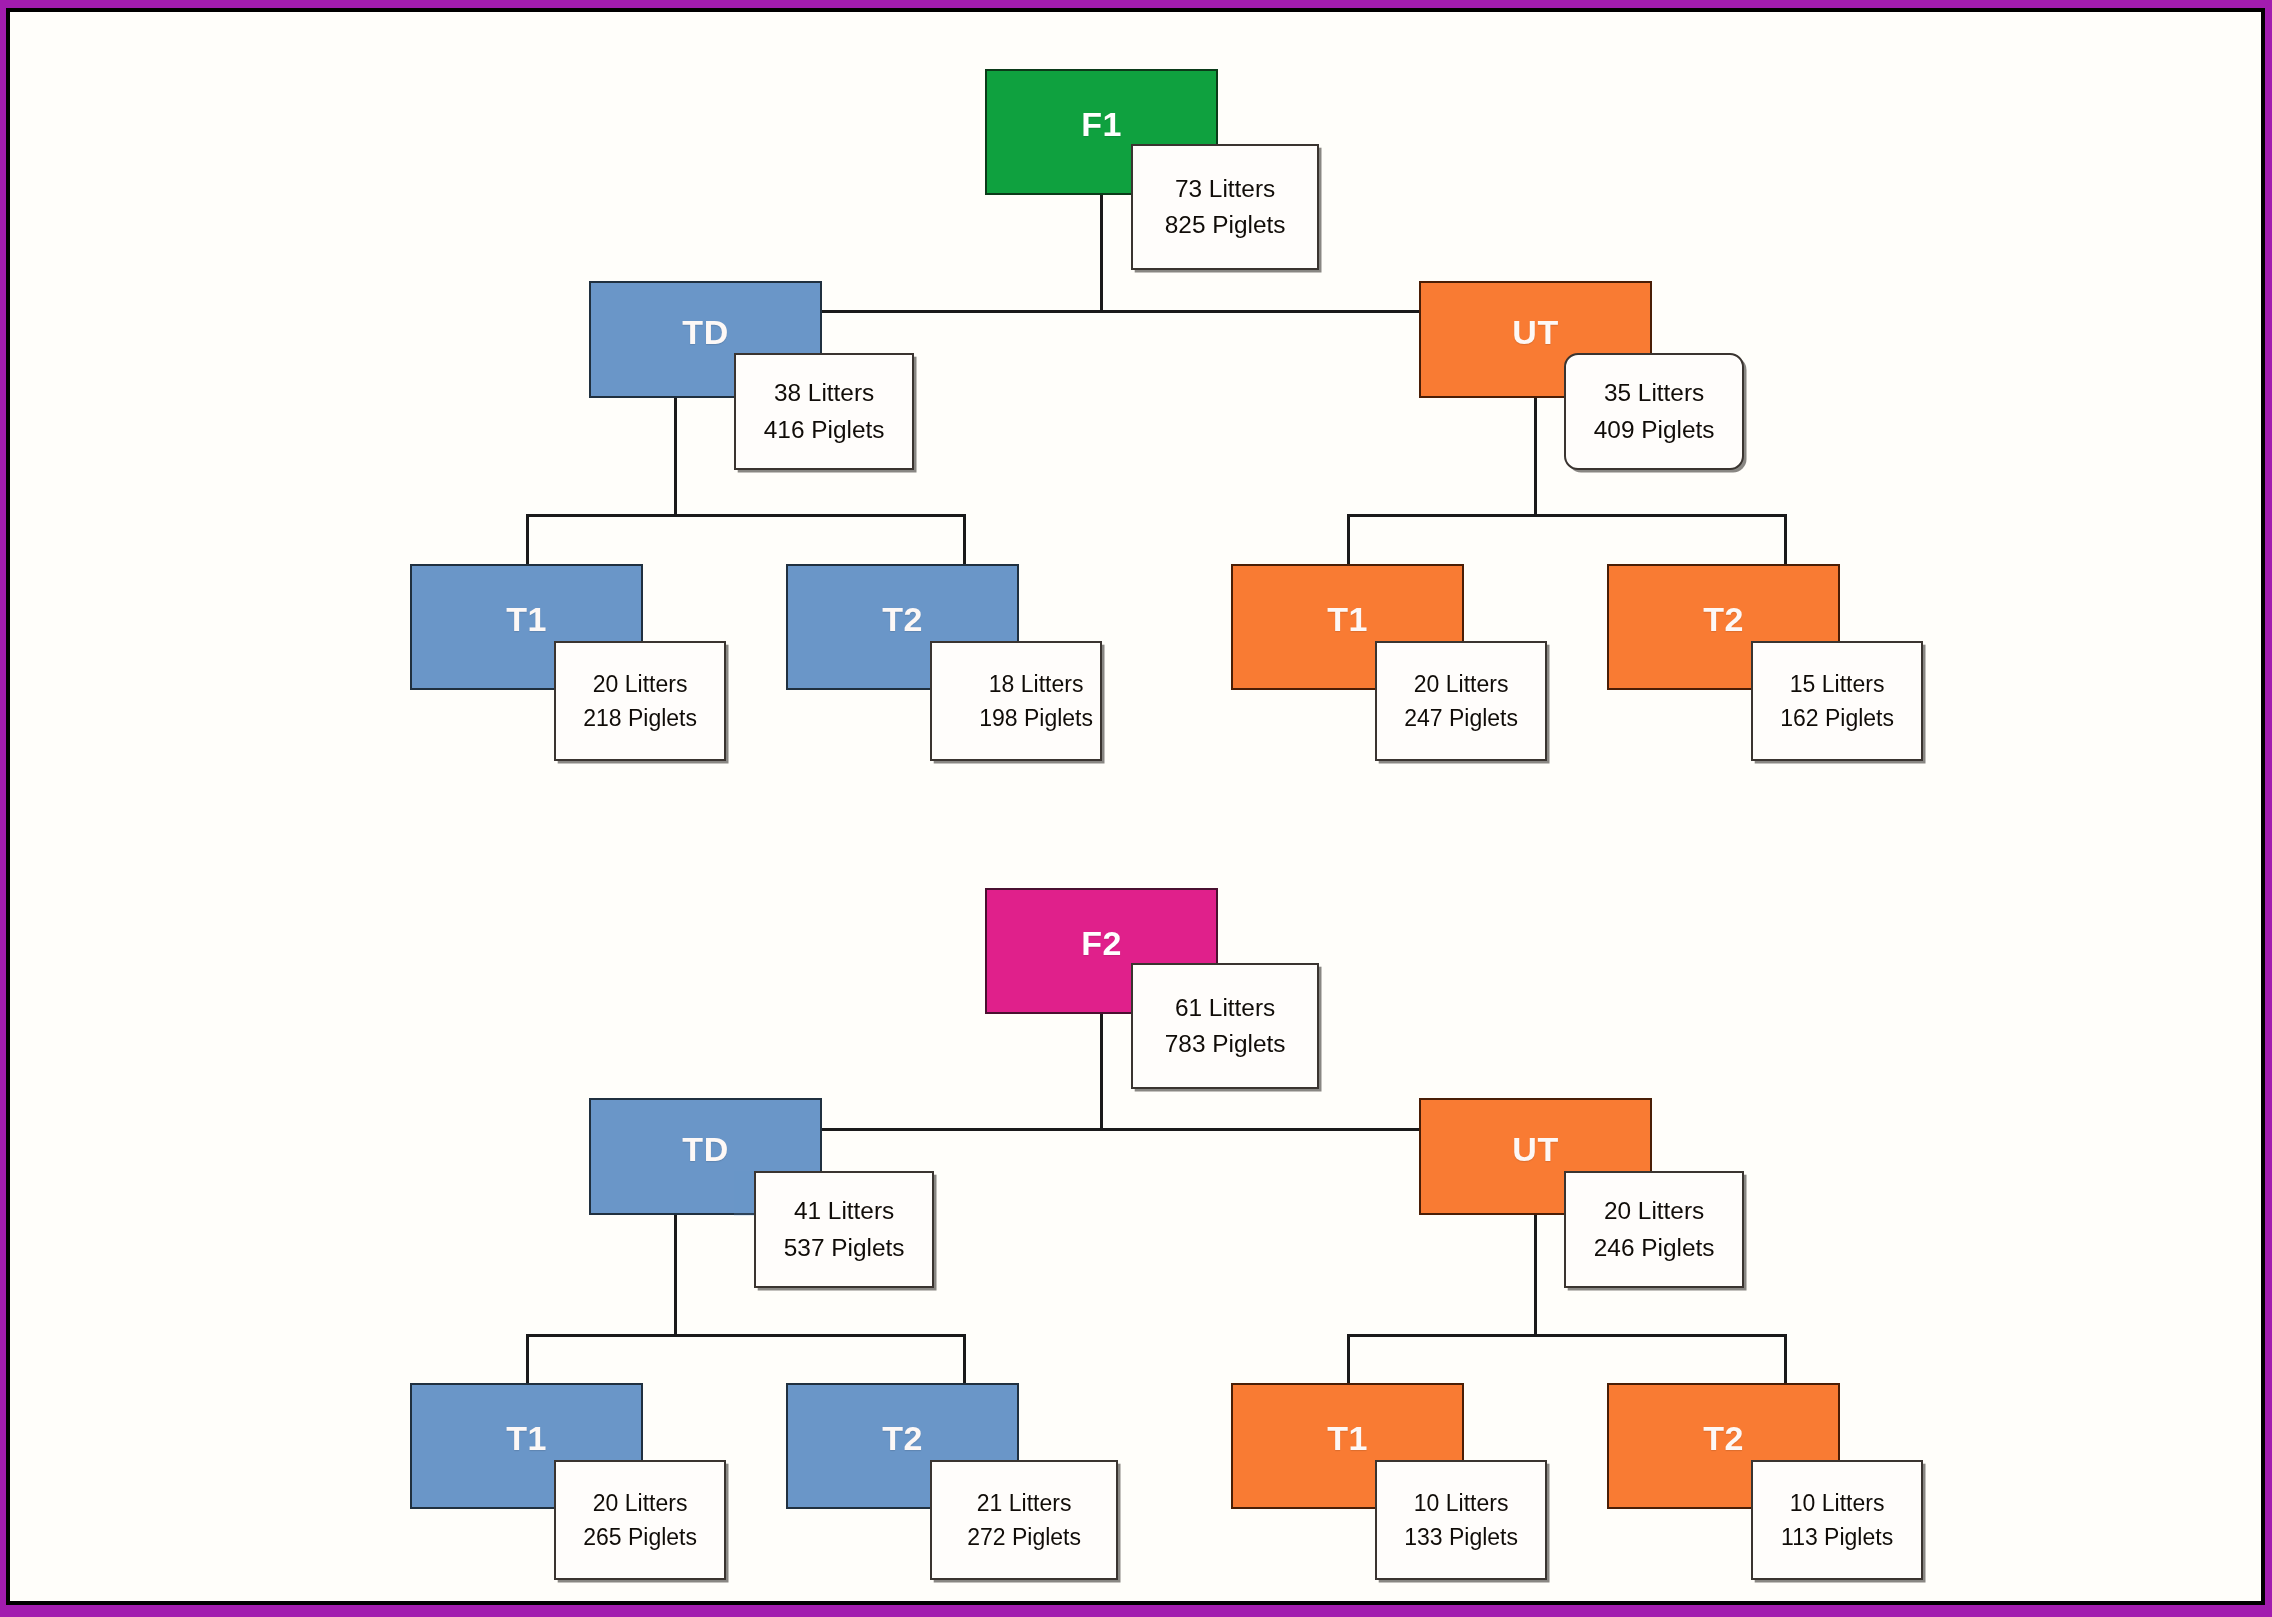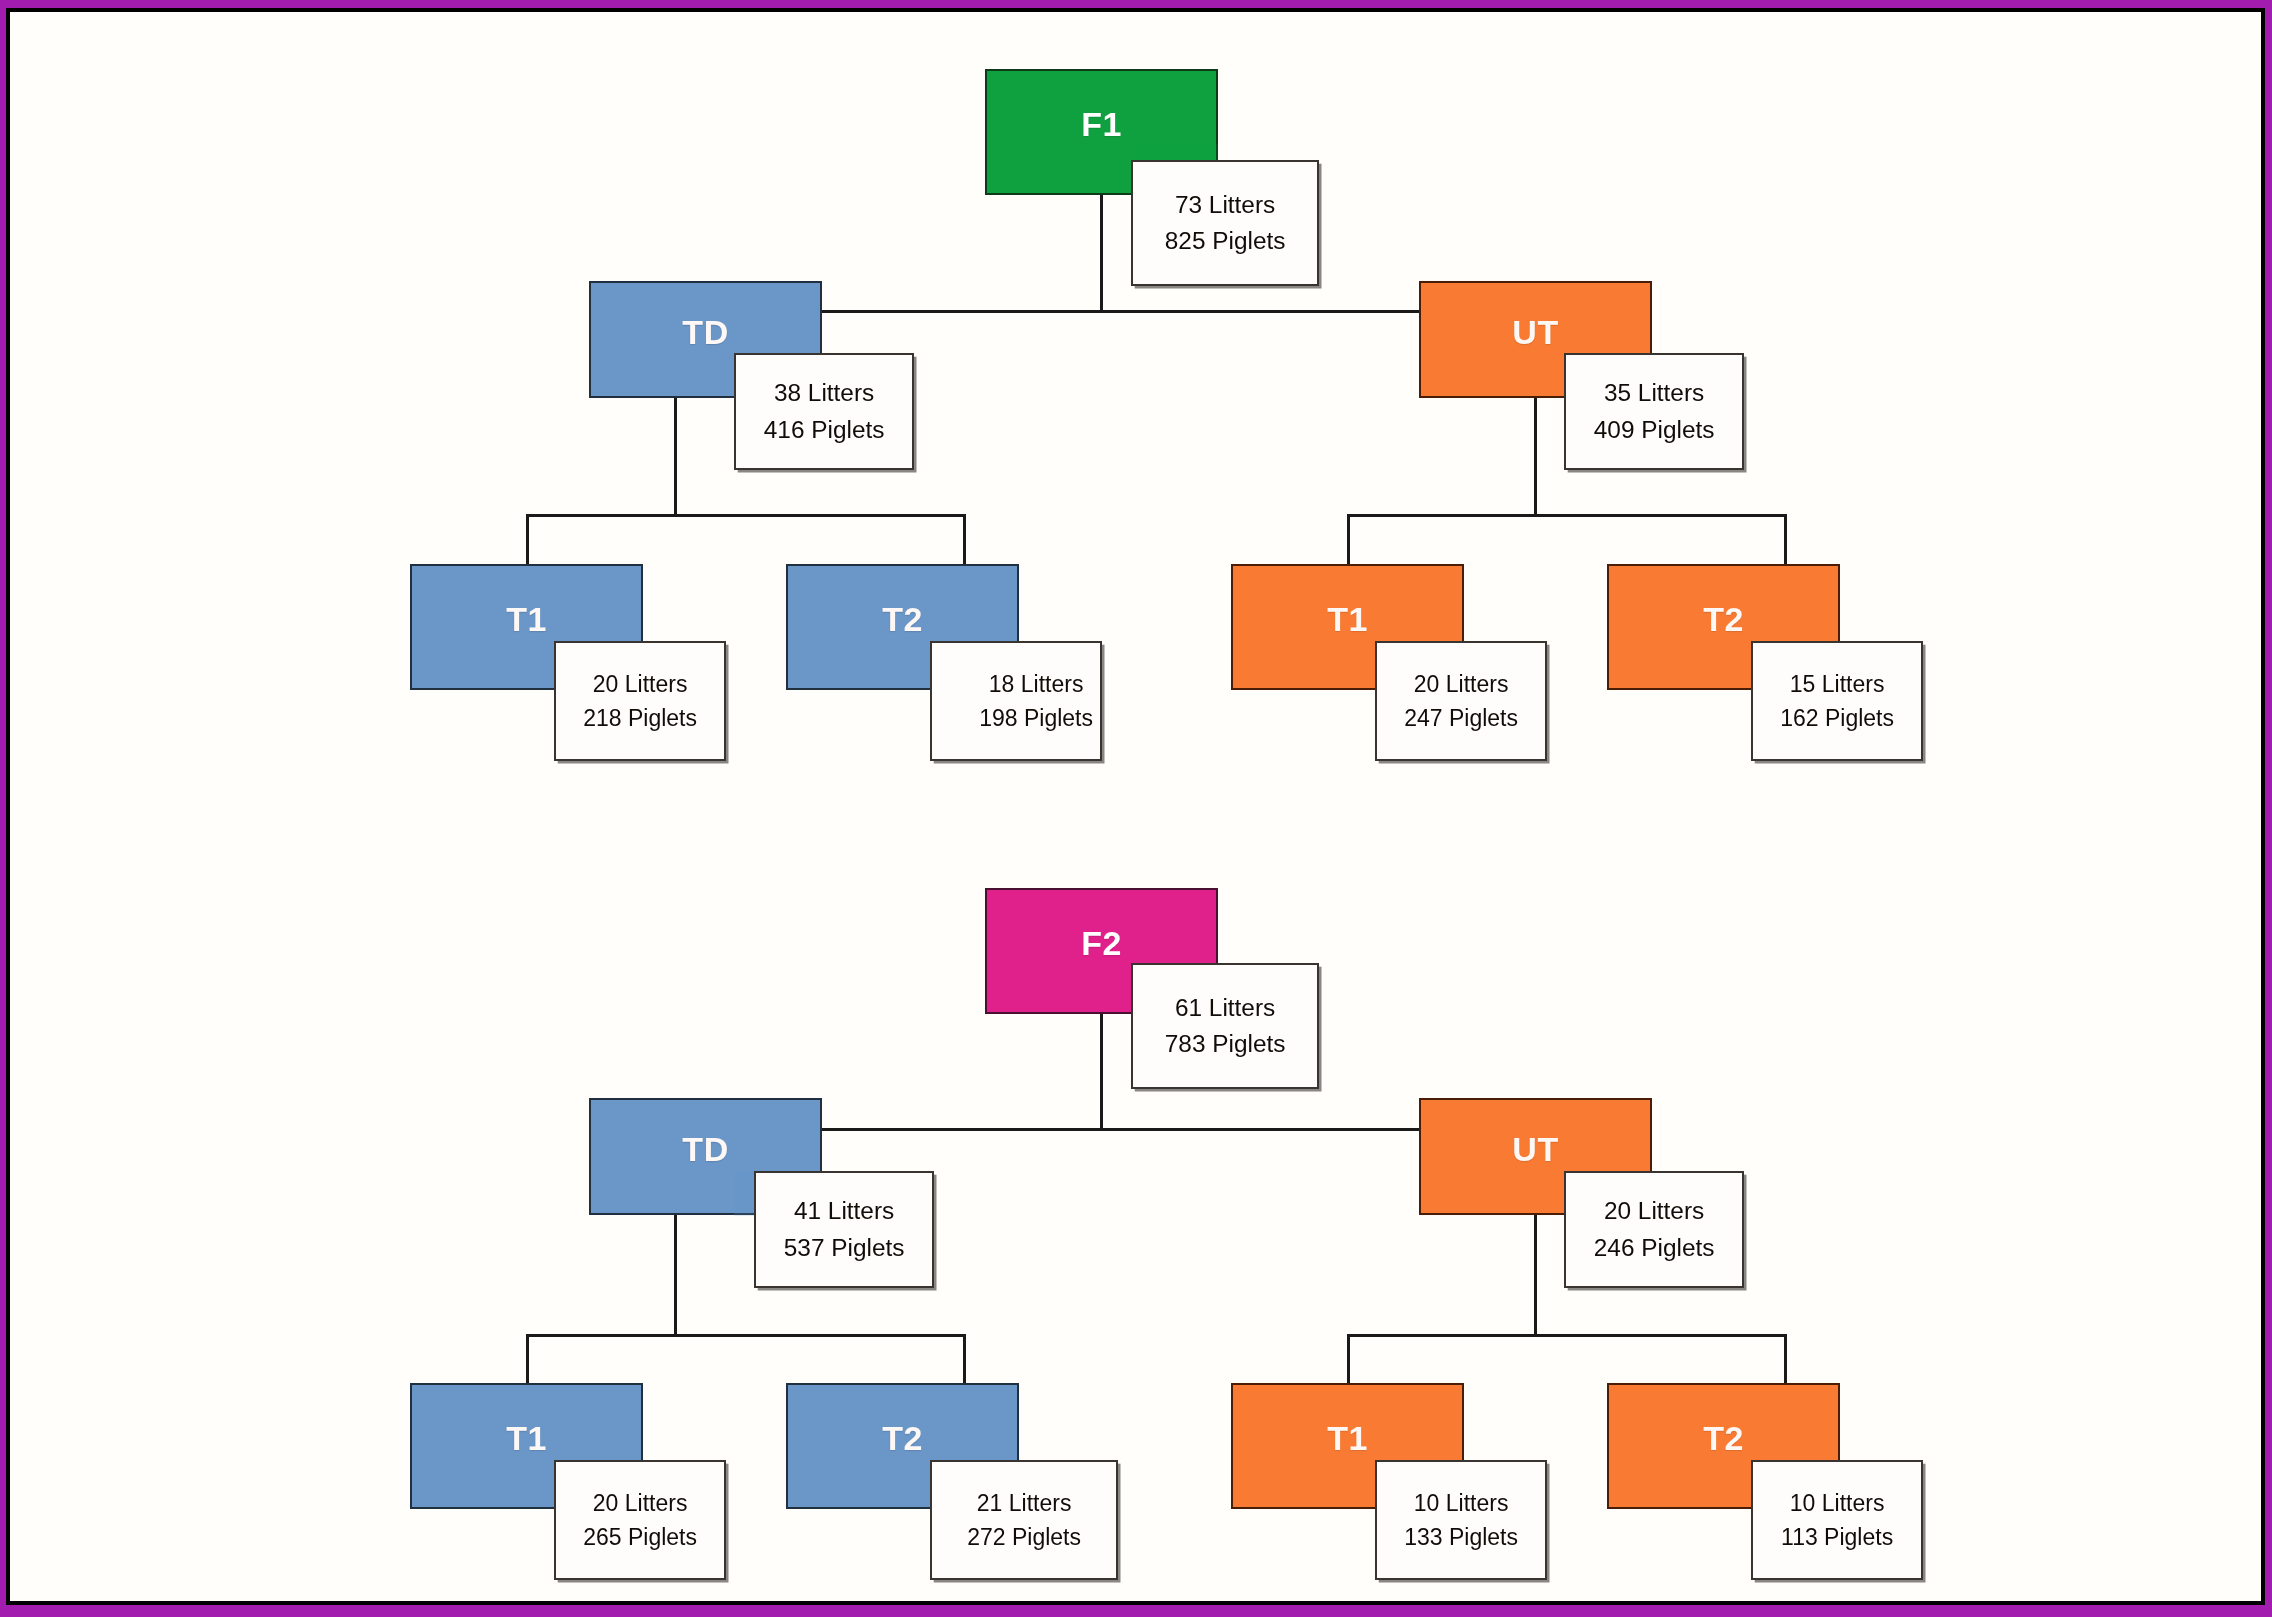--- a/index.html
+++ b/index.html
@@ -97,39 +97,39 @@
 
     <div class="conn v" style="left:1524px;top:370px;height:134px;"></div>
     <div class="conn h" style="left:1337px;top:502px;width:440px;"></div>
     <div class="conn v" style="left:1337px;top:502px;height:58px;"></div>
     <div class="conn v" style="left:1774px;top:502px;height:58px;"></div>
 
     <div class="node green" style="left:975px;top:57px;width:233px;height:126px;">
       <span class="nlabel">F1</span>
     </div>
     <div class="tint" style="left:1121px;top:132px;width:87px;height:51px;background:rgba(15,161,63,.14);"></div>
-    <div class="stat" style="left:1121px;top:132px;width:188px;height:126px;margin-top:16px;">
+    <div class="stat" style="left:1121px;top:132px;width:188px;height:126px;">
       <span class="srow">73 Litters</span>
       <span class="srow">825 Piglets</span>
     </div>
 
     <div class="node blue" style="left:579px;top:269px;width:233px;height:117px;">
       <span class="nlabel">TD</span>
     </div>
     <div class="tint" style="left:724px;top:341px;width:88px;height:45px;background:rgba(106,150,200,.20);"></div>
     <div class="stat lvl2" style="left:724px;top:341px;width:180px;height:117px;">
       <span class="srow">38 Litters</span>
       <span class="srow">416 Piglets</span>
     </div>
 
     <div class="node orange" style="left:1409px;top:269px;width:233px;height:117px;">
       <span class="nlabel">UT</span>
     </div>
     <div class="tint" style="left:1554px;top:341px;width:88px;height:45px;background:rgba(249,123,51,.20);"></div>
-    <div class="stat lvl2" style="left:1554px;top:341px;width:180px;height:117px;">
+    <div class="stat lvl2" style="left:1554px;top:341px;width:180px;height:117px;border-radius:14px;">
       <span class="srow">35 Litters</span>
       <span class="srow">409 Piglets</span>
     </div>
 
     <div class="node blue" style="left:400px;top:552px;width:233px;height:126px;">
       <span class="nlabel">T1</span>
     </div>
     <div class="tint" style="left:544px;top:629px;width:89px;height:49px;background:rgba(106,150,200,.20);"></div>
     <div class="stat lvl3" style="left:544px;top:629px;width:172px;height:120px;">
       <span class="srow">20 Litters</span>

